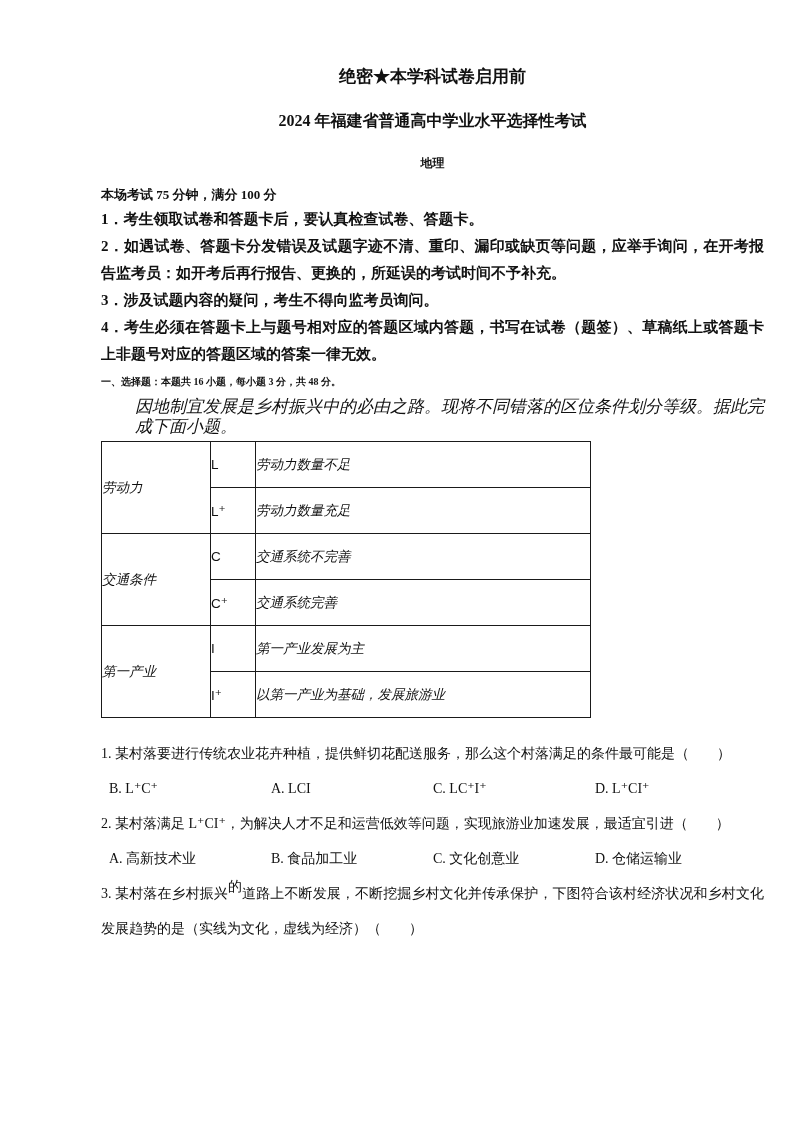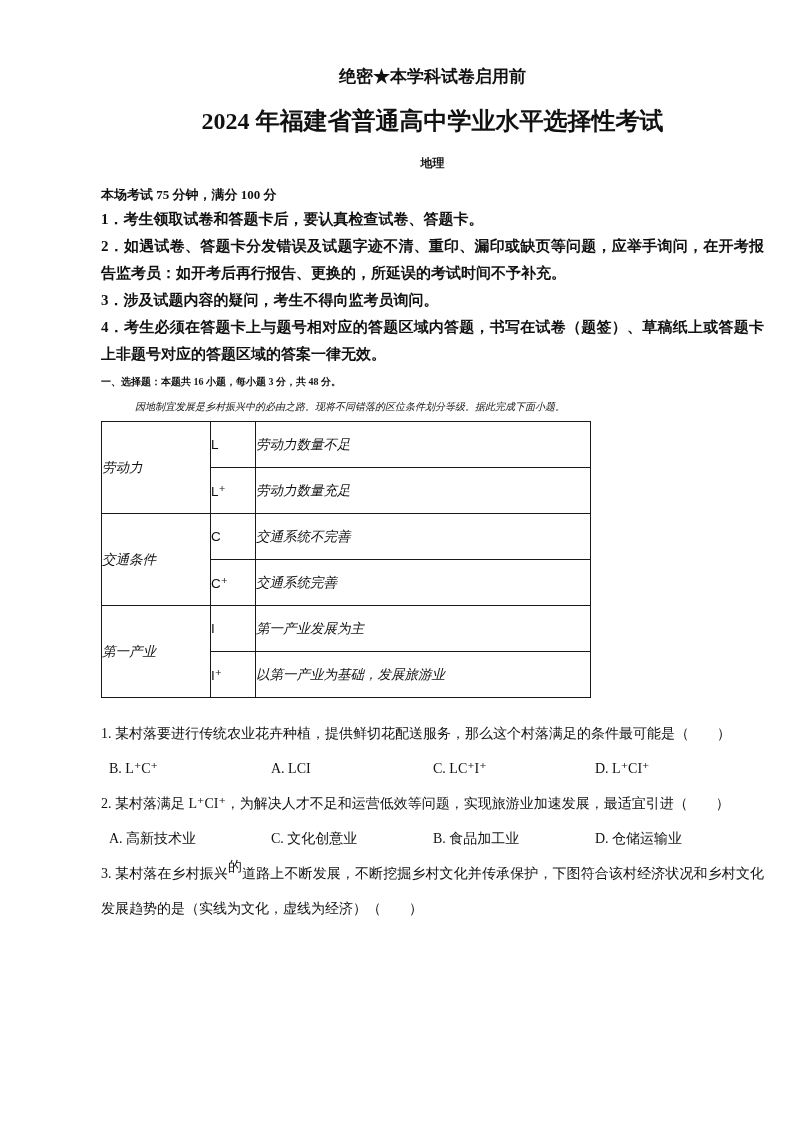--- a/index.html
+++ b/index.html
@@ -23,21 +23,21 @@
     margin-left: 36px;
   }
   .notice {
     text-align: center;
     font-size: 17px;
     font-weight: 700;
     line-height: 22px;
   }
   .title {
     text-align: center;
-    font-size: 24px;
+    font-size: 16px;
     font-weight: 700;
     line-height: 26px;
     margin-top: 20px;
   }
   .subject {
     text-align: center;
     font-size: 12px;
     font-weight: 700;
     line-height: 26px;
     margin-top: 16px;
@@ -56,21 +56,21 @@
     text-align: justify;
   }
   .section-header {
     margin: 0;
     font-size: 10px;
     font-weight: 700;
     line-height: 27px;
   }
   .passage {
     margin: 0;
-    font-size: 10px;
+    font-size: 17px;
     font-style: italic;
     line-height: 20px;
     padding-left: 34px;
     padding-top: 2px;
   }
   table.cond-table {
     border-collapse: collapse;
     margin-top: 4px;
     width: 489px;
     table-layout: fixed;
@@ -189,22 +189,22 @@
     <div class="options">
       <span class="opt">B. L⁺C⁺</span>
       <span class="opt">A. LCI</span>
       <span class="opt">C. LC⁺I⁺</span>
       <span class="opt">D. L⁺CI⁺</span>
     </div>
 
     <p class="q-text">2. 某村落满足 L⁺CI⁺，为解决人才不足和运营低效等问题，实现旅游业加速发展，最适宜引进（　　）</p>
     <div class="options">
       <span class="opt">A. 高新技术业</span>
+      <span class="opt">B. 食品加工业</span>
       <span class="opt">C. 文化创意业</span>
-      <span class="opt">B. 食品加工业</span>
       <span class="opt">D. 仓储运输业</span>
     </div>
 
     <p class="q-text"><span>3. 某村落在乡村振兴</span><span class="sup-raised">的</span><span>道路上不断发展，不断挖掘乡村文化并传承保护，下图符合该村经济状况和乡村文化发展趋势的是（实线为文化，虚线为经济）（　　）</span></p>
 
   </div>
 
 </div>
 
 </body></html>

